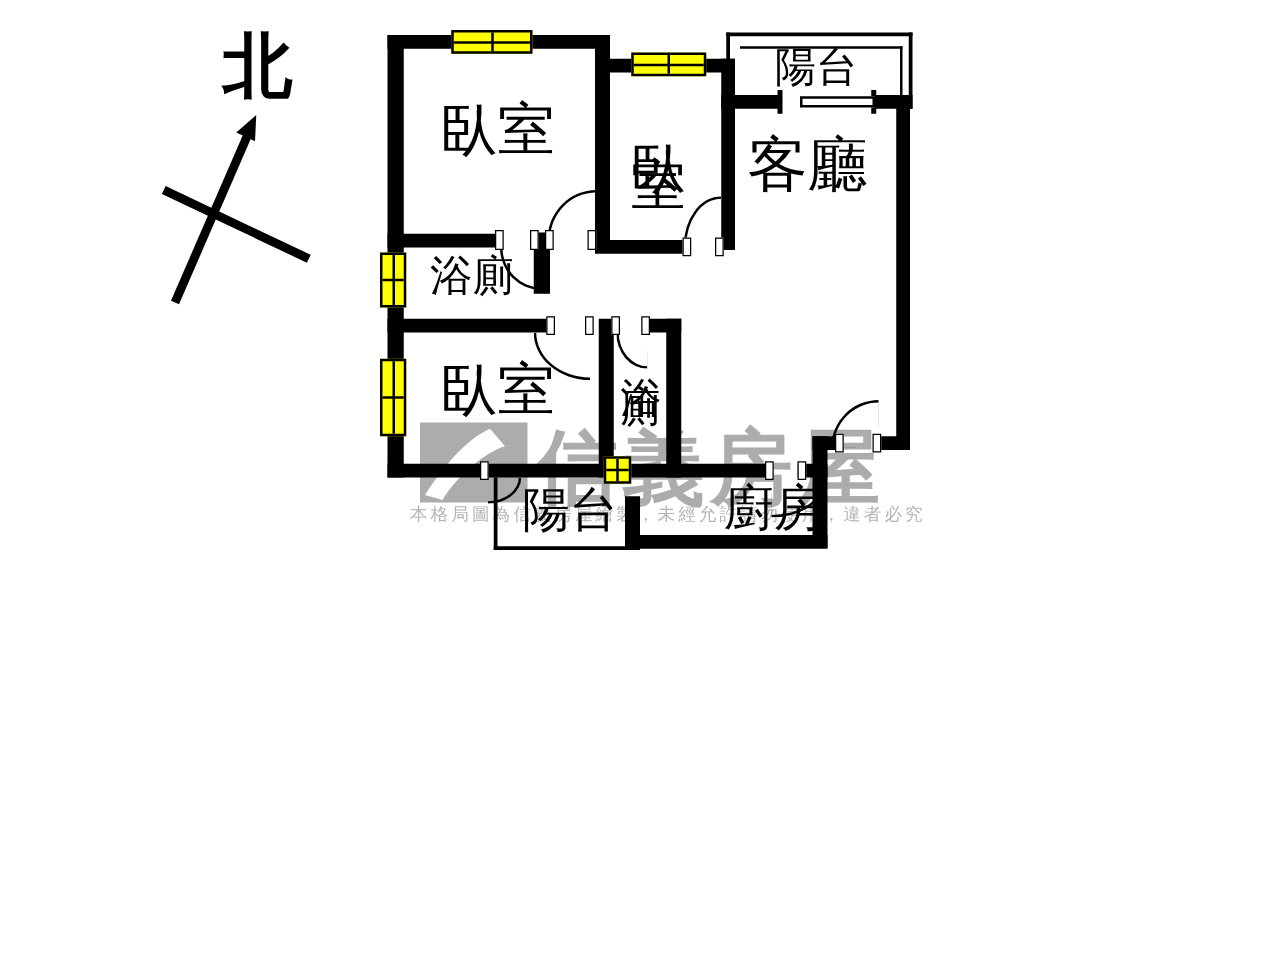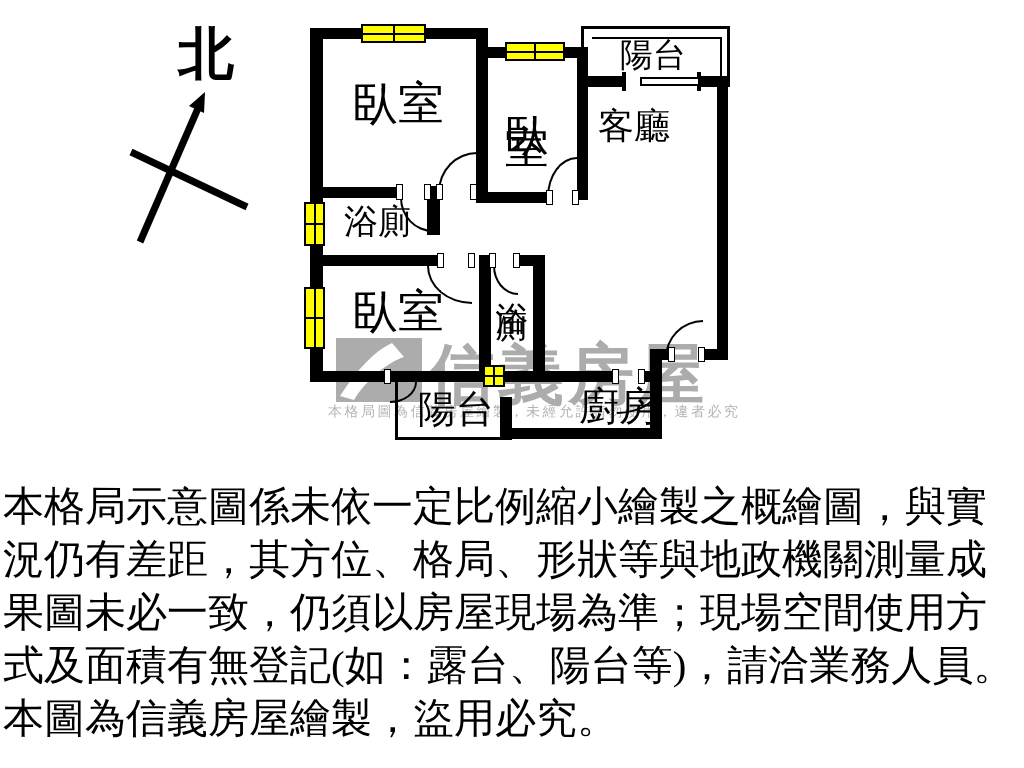--- a/index.html
+++ b/index.html
@@ -117,28 +117,21 @@
   <div class="jamb" style="left:513px;top:253px;width:7px;height:15px;"></div>
   <div class="jamb" style="left:668px;top:347px;width:7px;height:15px;"></div>
   <div class="jamb" style="left:698px;top:347px;width:7px;height:15px;"></div>
   <div class="jamb" style="left:612px;top:369px;width:7px;height:15px;"></div>
   <div class="jamb" style="left:638px;top:369px;width:7px;height:15px;"></div>
   <div class="jamb" style="left:384px;top:369px;width:7px;height:15px;"></div>
 
   <div class="rlabel" style="left:352px;top:80px;font-size:46px;">臥室</div>
   <div class="rlabel vert" style="left:503px;top:82px;font-size:44px;letter-spacing:6px;height:130px;">臥室</div>
   <div class="rlabel" style="left:620px;top:38px;font-size:33px;">陽台</div>
-  <div class="rlabel" style="left:598px;top:108px;font-size:36px;">客廳</div>
+  <div class="rlabel" style="left:598px;top:108px;font-size:48px;">客廳</div>
   <div class="rlabel" style="left:344px;top:204px;font-size:34px;">浴廁</div>
   <div class="rlabel" style="left:352px;top:288px;font-size:46px;">臥室</div>
   <div class="rlabel vert" style="left:494px;top:276px;font-size:33px;letter-spacing:4px;height:95px;">浴廁</div>
   <div class="rlabel" style="left:543px;top:386px;font-size:40px;margin-left:36px;">廚房</div>
   <div class="rlabel" style="left:418px;top:390px;font-size:38px;">陽台</div>
 
-  <div class="disc">
-    <div>本格局示意圖係未依一定比例縮小繪製之概繪圖，與實</div>
-    <div>況仍有差距，其方位、格局、形狀等與地政機關測量成</div>
-    <div>果圖未必一致，仍須以房屋現場為準；現場空間使用方</div>
-    <div>式及面積有無登記(如：露台、陽台等)，請洽業務人員。</div>
-    <div>本圖為信義房屋繪製，盜用必究。</div>
-  </div>
 
 </div>
 
 </body></html>

